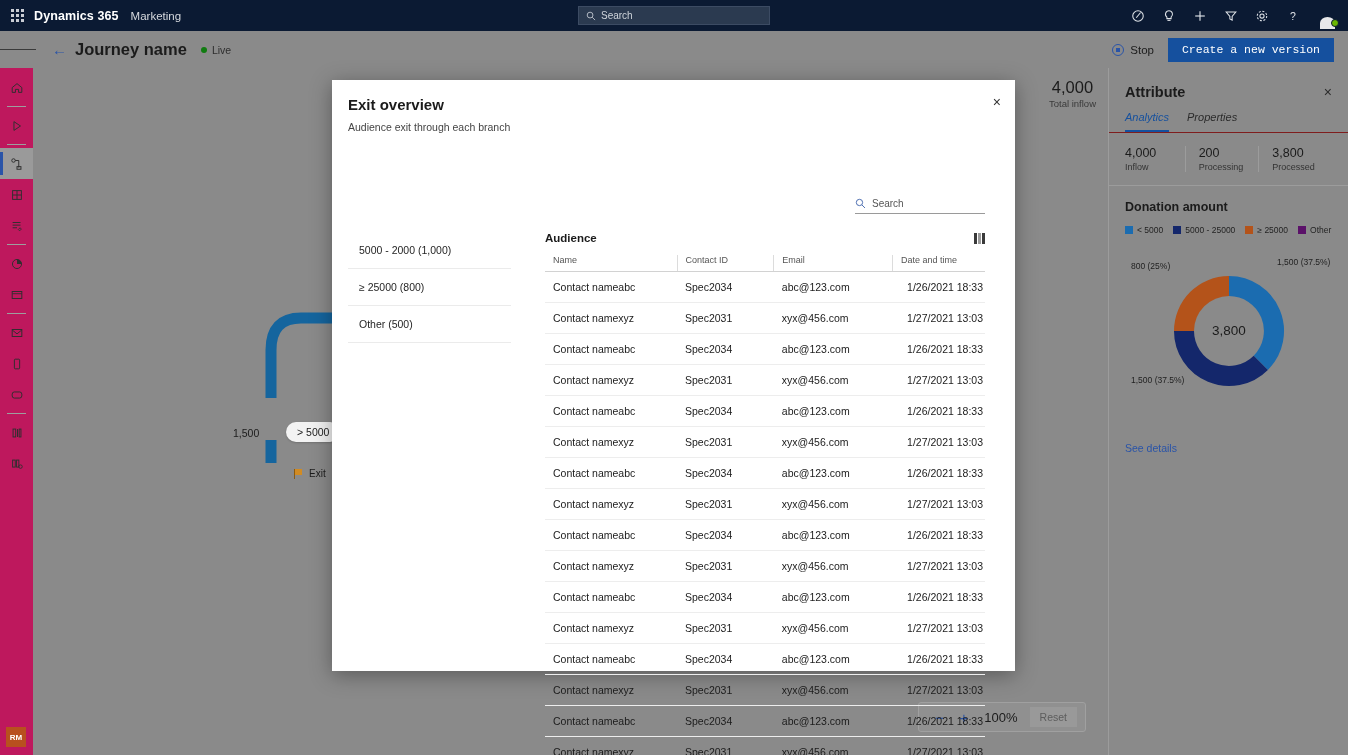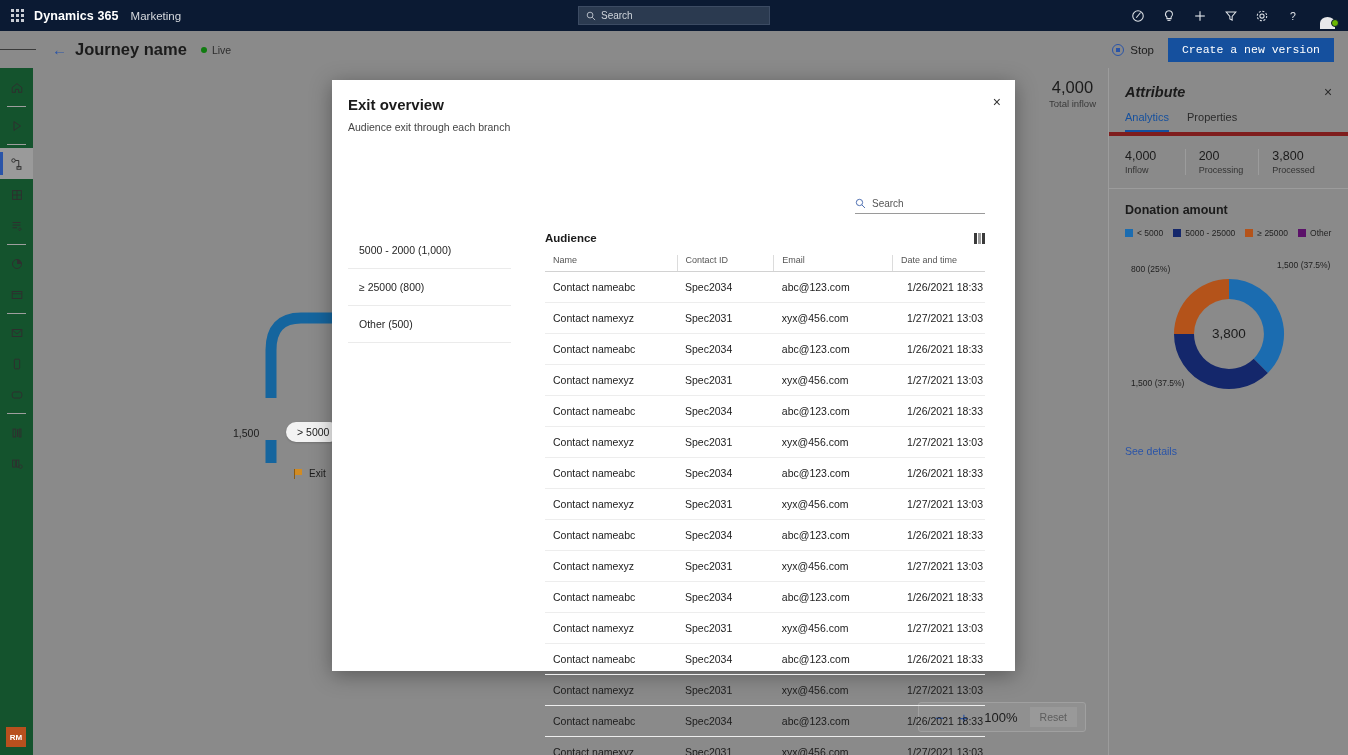--- a/index.html
+++ b/index.html
@@ -60,21 +60,21 @@
   .stop-ic { width: 12px; height: 12px; border-radius: 50%; border: 1.4px solid #2a54a8; display: flex; align-items: center; justify-content: center; }
   .stop-ic i { width: 4px; height: 4px; background: #2a54a8; display: block; }
   .primary-btn {
     background: #15509e; color: #fff; border: none; font-size: 11.5px;
     padding: 0 14px; height: 24px; cursor: pointer; font-family: Liberation Mono, monospace;
   }
 
   
   .rail {
     position: absolute; left: 0; top: 68px; width: 33px; height: 687px;
-    background: #14532d; display: flex; flex-direction: column; align-items: center;
+    background: #be185d; display: flex; flex-direction: column; align-items: center;
     padding-top: 4px;
   }
   .rail-item {
     width: 33px; height: 31px; display: flex; align-items: center; justify-content: center;
     position: relative; color: #2f2f2f;
   }
   .rail-item.sel { background: #9a9a9a; }
   .rail-item.sel::before {
     content: ""; position: absolute; left: 0; top: 4px; bottom: 4px; width: 2.5px; background: #2a54a8;
   }
@@ -111,24 +111,24 @@
   }
   .zbtn { width: 26px; height: 26px; display: flex; align-items: center; justify-content: center; color: #2a54a8; font-size: 15px; cursor: pointer; background: none; border: none; font-family: inherit; }
   .zlevel { font-size: 13px; color: #1b1b1b; margin-left: 8px; }
   .zreset { margin-left: 12px; background: #999; color: #5d5d5d; border: none; font-size: 10.5px; padding: 4px 10px; cursor: pointer; font-family: inherit; }
 
   
   .attr-panel {
     position: absolute; right: 0; top: 68px; width: 240px; height: 687px;
     background: #8a8a8a; border-left: 1px solid #9c9c9c;
   }
-  .attr-head { display: flex; align-items: flex-end; justify-content: space-between; padding: 16px 16px 0 16px; font-style: italic; }
+  .attr-head { display: flex; align-items: flex-end; justify-content: space-between; padding: 16px 16px 0 16px; }
   .attr-title { font-size: 14.5px; font-weight: bold; color: #1b1b1b; }
   .attr-close { font-size: 14px; color: #2b2b2b; cursor: pointer; }
-  .attr-tabs { display: flex; gap: 18px; padding: 11px 16px 0 16px; border-bottom: 4px solid #7f1d1d; }
+  .attr-tabs { display: flex; gap: 18px; padding: 11px 16px 0 16px; border-bottom: 1px solid #7f1d1d; font-style: italic; }
   .attr-tab { font-size: 11px; color: #2b2b2b; padding-bottom: 7px; cursor: pointer; }
   .attr-tab.active { color: #15509e; border-bottom: 2px solid #15509e; }
   .metrics { display: flex; padding: 13px 16px; border-bottom: 1px solid #9c9c9c; }
   .metric { flex: 1; }
   .metric + .metric { border-left: 1px solid #9c9c9c; padding-left: 13px; }
   .metric .v { font-size: 12.5px; color: #1b1b1b; }
   .metric .l { font-size: 9px; color: #333; margin-top: 2px; }
   .chart-sec { padding: 14px 16px 0 16px; }
   .chart-title { font-size: 12.5px; font-weight: bold; color: #1b1b1b; }
   .legend { display: flex; flex-wrap: wrap; gap: 6px 10px; margin-top: 11px; }

